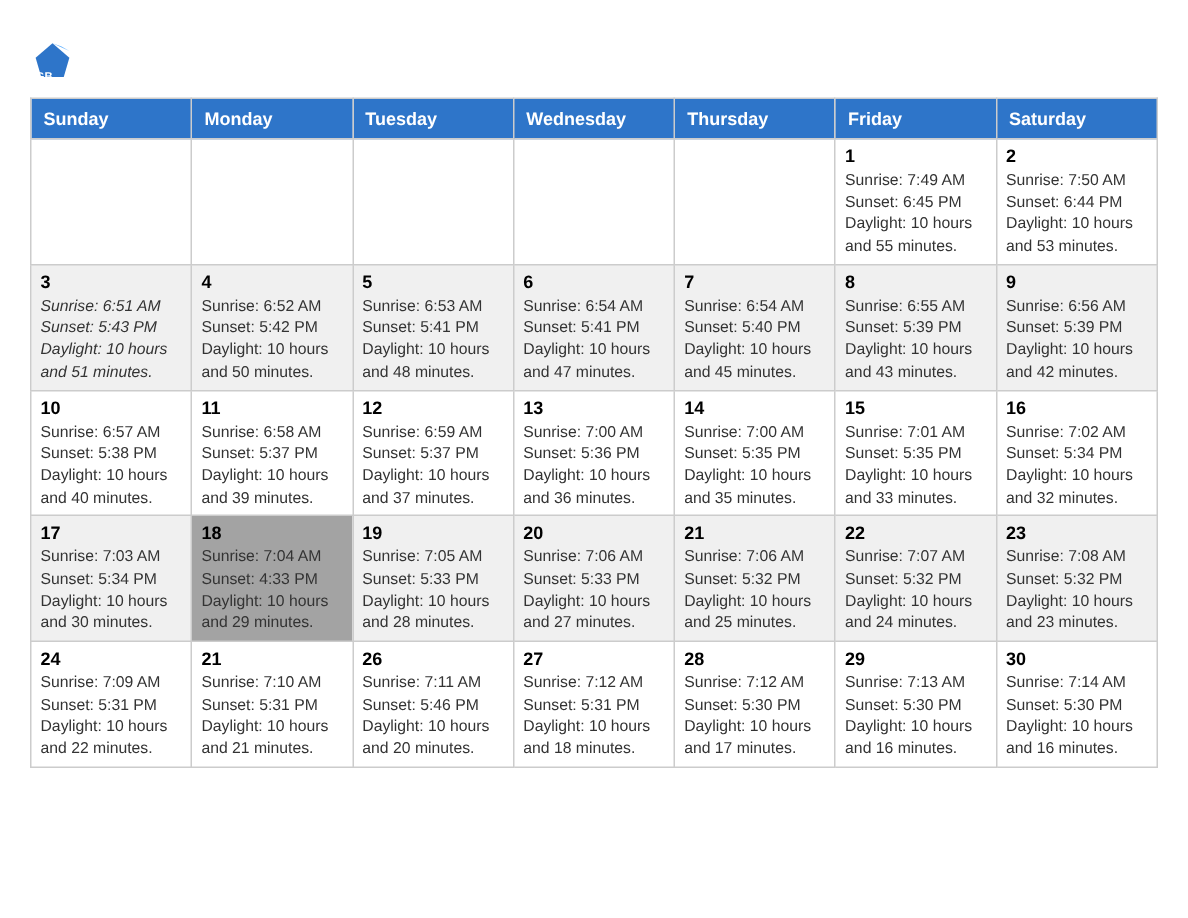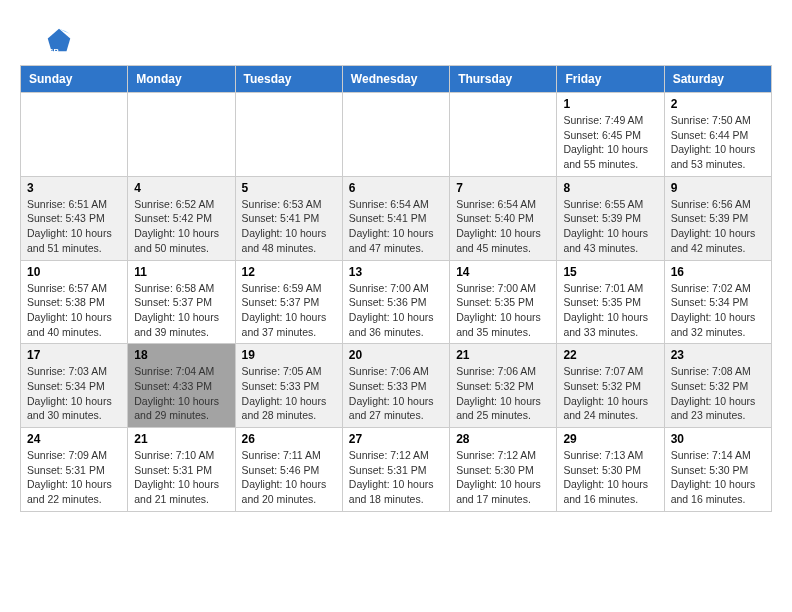--- a/index.html
+++ b/index.html
@@ -8,21 +8,20 @@
       background: #fff;
       width: 792px;
       min-height: 612px;
       padding: 20px;
     }
     .header-area {
       display: flex;
       justify-content: space-between;
       align-items: center;
       margin-bottom: 10px;
-      margin-left: 24px;
     }
     .logo {
       display: flex;
       align-items: center;
       margin-top: 5px;
     }
     .logo-text {
       font-size: 18px;
       font-weight: bold;
       color: #1a1a2e;
@@ -138,21 +137,21 @@
         <td>
           <span class="day-num">2</span>
           <div class="day-info" style="white-space: pre-line;">Sunrise: 7:50 AM
 Sunset: 6:44 PM
 Daylight: 10 hours and 53 minutes.</div>
         </td>
       </tr>
       <tr>
         <td style="background: rgb(240, 240, 240);">
           <span class="day-num">3</span>
-          <div class="day-info" style="white-space: pre-line;">Sunrise: 6:51 AM
+          <div class="day-info" style="white-space: pre-line; font-style: italic;">Sunrise: 6:51 AM
 Sunset: 5:43 PM
 Daylight: 10 hours and 51 minutes.</div>
         </td>
         <td style="background: rgb(240, 240, 240);">
           <span class="day-num">4</span>
           <div class="day-info" style="white-space: pre-line;">Sunrise: 6:52 AM
 Sunset: 5:42 PM
 Daylight: 10 hours and 50 minutes.</div>
         </td>
         <td style="background: rgb(240, 240, 240);">

